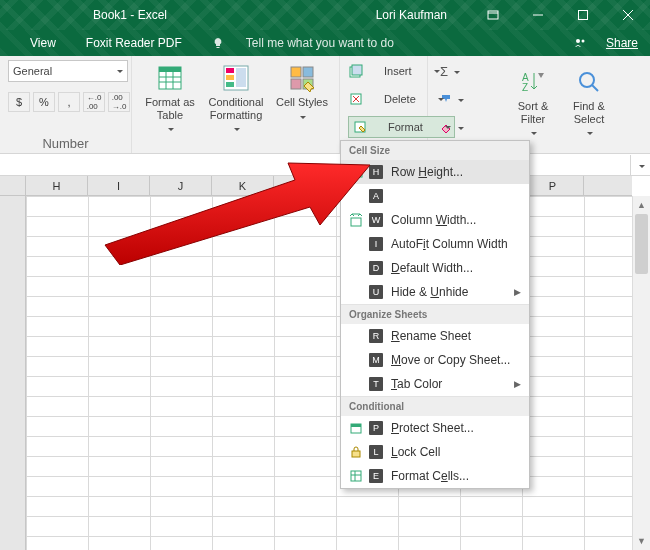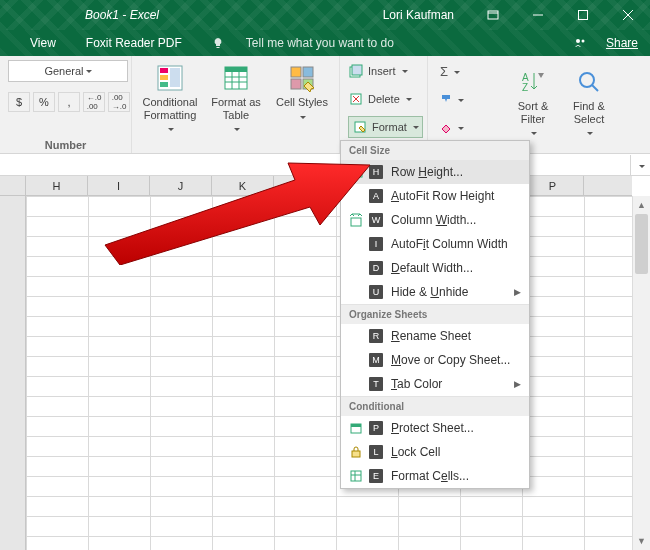--- a/index.html
+++ b/index.html
@@ -1,42 +1,42 @@
 <!DOCTYPE html>
 <html><head>
 <meta charset="utf-8">
 <style>
   * { box-sizing: border-box; margin: 0; padding: 0; font-family: "Segoe UI", Arial, sans-serif; }
   body { width: 650px; height: 550px; overflow: hidden; background: #fff; position: relative; }
   .titlebar { height: 30px; background: #0b6a3f; background-image:
       repeating-linear-gradient(45deg, rgba(255,255,255,0.05) 0 6px, transparent 6px 18px),
       repeating-linear-gradient(-45deg, rgba(255,255,255,0.05) 0 6px, transparent 6px 18px);
       color: #fff; display: flex; align-items: center; font-size: 12px; position: relative; }
-  .titlebar .doctitle { position:absolute; left:85px;font-style:italic; }
+  .titlebar .doctitle { position:absolute; left:93px; }
   .titlebar .right { position: absolute; right: 0; display: flex; align-items: center; height:100%; }
-  .titlebar .user { margin-right: 16px; }
+  .titlebar .user { margin-right: 23px; }
   .wbtn { width: 45px; height: 30px; display: flex; align-items: center; justify-content: center; color: #fff; }
   .wbtn svg { width: 12px; height: 12px; stroke: #fff; stroke-width: 1; fill: none; }
   .tabrow { height: 26px; background: #0b6a3f; background-image:
       repeating-linear-gradient(45deg, rgba(255,255,255,0.04) 0 6px, transparent 6px 18px);
       color: #fff; display: flex; align-items: center; font-size: 12px; padding-left: 30px; gap: 30px; position: relative; }
   .tabrow .share { position:absolute; right:12px; display:flex; align-items:center; gap:20px;text-decoration:underline;}
   .ribbon { height: 98px; background: #f1f1f1; border-bottom: 1px solid #d6d6d6; display: flex; font-size: 11px; color: #444; }
   .group { border-right: 1px solid #e0e0e0; padding: 4px 8px 2px 8px; display: flex; flex-direction: column; }
   .group .body { flex: 1; display: flex; align-items: flex-start; gap: 6px; }
-  .group .label { text-align: center; font-size: 11px; color: #666; padding-top:2px;font-weight:bold;}
+  .group .label { text-align: center; font-size: 13px; color: #666; padding-top:2px;}
   .numfmt { width: 132px; }
-  .numfmt .combo { width: 120px; height: 22px; border: 1px solid #c7c7c7; background: #fff; display: flex; align-items: center; padding: 0 16px; font-size: 11px; justify-content: center;}
+  .numfmt .combo { width: 120px; height: 22px; border: 1px solid #c7c7c7; background: #fff; display: flex; align-items: center; padding: 0 4px; font-size: 11px; justify-content: space-between;}
   .numfmt .minis { display:flex; gap:3px; margin-top:4px;}
   .mini { width:22px; height:20px; border:1px solid #d8d8d8; display:flex; align-items:center; justify-content:center; color:#3a3a3a; font-size:11px;}
   .bigbtn { display:flex; flex-direction:column; align-items:center; justify-content:flex-start; padding:2px 4px; gap:2px; min-width:60px; text-align:center; line-height:1.15;}
   .bigicon { width:32px; height:32px; display:flex; align-items:center; justify-content:center;}
   .ddarr::after{content:""; display:inline-block; border:3px solid transparent; border-top-color:#555; margin-left:2px; transform:translateY(1px);}
   .cellsgrp {width:88px;}
-  .cellsgrp .row{display:flex; align-items:center; gap:4px; height:22px;}
+  .cellsgrp .row{display:flex; align-items:center; gap:20px; height:22px;}
   .cellsgrp .ico{width:16px;height:16px;display:flex;align-items:center;justify-content:center;}
   .editgrp{width:72px;}
   .editgrp .row{display:flex; align-items:center; gap:4px; height:22px; font-size:13px; color:#555; padding-left:4px;}
   .findgrp{display:flex; gap:2px; padding-top:4px;}
   .namebox-row{height:22px; border-bottom:1px solid #d6d6d6; background:#fff; display:flex; align-items:center;}
   .namebox-row .vdd{margin-left:auto; width:20px; height:20px; border-left:1px solid #d6d6d6; display:flex; align-items:center; justify-content:center;}
   .colhdrs{height:20px; background:#e6e6e6; border-bottom:1px solid #c6c6c6; display:flex; margin-right:18px;}
   .colhdrs .rowlabelgutter{width:26px; border-right:1px solid #c6c6c6; background:#e6e6e6;}
   .colhdrs .ch{flex:0 0 62px; border-right:1px solid #c6c6c6; display:flex; align-items:center; justify-content:center; font-size:11px; color:#333;}
   .gridwrap{position:relative; height:354px;}
@@ -127,39 +127,39 @@
       </div>
     </div>
     <div class="label">Number</div>
   </div>
 
   <div class="group" style="width:208px">
     <div class="body">
       <div class="bigbtn">
         <span class="bigicon">
             <svg width="28" height="28" viewBox="0 0 28 28">
+              <rect x="3" y="3" width="22" height="22" fill="#fff" stroke="#3a7"></rect>
+              <rect x="3" y="3" width="22" height="5" fill="#3a7"></rect>
+              <path d="M3 13h22M3 18h22M10 8v17M17 8v17" stroke="#3a7"></path>
+            </svg>
+          </span>
+        <span>Format as Table</span>
+          <span class="ddarr"></span>
+      </div>
+      <div class="bigbtn">
+        <span class="bigicon">
+            <svg width="28" height="28" viewBox="0 0 28 28">
               <rect x="2" y="2" width="24" height="24" fill="#fff" stroke="#7aa"></rect>
               <rect x="4" y="4" width="8" height="5" fill="#e06"></rect>
               <rect x="4" y="11" width="8" height="5" fill="#fb4"></rect>
               <rect x="4" y="18" width="8" height="5" fill="#4b8"></rect>
               <rect x="14" y="4" width="10" height="19" fill="#cde"></rect>
             </svg>
           </span>
         <span>Conditional Formatting</span>
-          <span class="ddarr"></span>
-      </div>
-      <div class="bigbtn">
-        <span class="bigicon">
-            <svg width="28" height="28" viewBox="0 0 28 28">
-              <rect x="3" y="3" width="22" height="22" fill="#fff" stroke="#3a7"></rect>
-              <rect x="3" y="3" width="22" height="5" fill="#3a7"></rect>
-              <path d="M3 13h22M3 18h22M10 8v17M17 8v17" stroke="#3a7"></path>
-            </svg>
-          </span>
-        <span>Format as Table</span>
           <span class="ddarr"></span>
       </div>
       <div class="bigbtn">
         <span class="bigicon">
             <svg width="28" height="28" viewBox="0 0 28 28">
               <rect x="3" y="3" width="10" height="10" fill="#fb4" stroke="#888"></rect>
               <rect x="15" y="3" width="10" height="10" fill="#8bd" stroke="#888"></rect>
               <rect x="3" y="15" width="10" height="10" fill="#d9a" stroke="#888"></rect>
               <rect x="15" y="15" width="10" height="10" fill="#ad8" stroke="#888"></rect>
               <path d="M20 18l6 6-3 1-1 3-6-6z" fill="#f7e08a" stroke="#a80"></path>
@@ -294,21 +294,20 @@
           <path d="M3 1l-2 2 2 2M3 9l-2 2 2 2M1 3v8" stroke="#3a7" fill="none"></path>
           <rect x="5" y="2" width="8" height="10" fill="#fff" stroke="#3a7"></rect>
         </svg>
       </span>
     <span class="key">H</span>
     <span class="txt">Row <u>H</u>eight...</span>
   </div>
   <div class="item">
     <span class="ibox"></span>
       <span class="key">A</span>
-    <span class="txt"><u>A</u>utoFit Row Height</span>
   </div>
   <div class="item">
     <span class="ibox">
         <svg width="14" height="14" viewBox="0 0 14 14">
           <path d="M1 3l2-2 2 2M9 3l2-2 2 2M3 1h8" stroke="#3a7" fill="none"></path>
           <rect x="2" y="5" width="10" height="8" fill="#fff" stroke="#3a7"></rect>
         </svg>
       </span>
     <span class="key">W</span>
     <span class="txt">Column <u>W</u>idth...</span>

